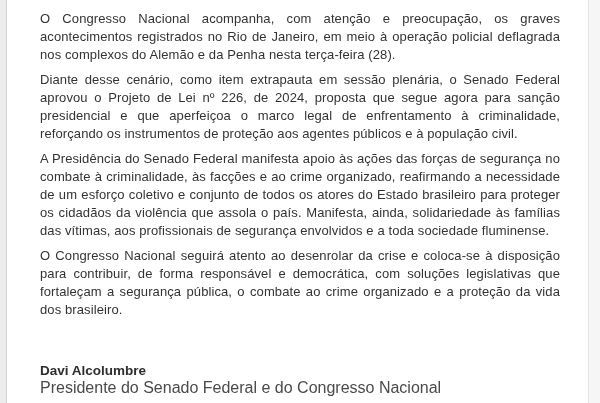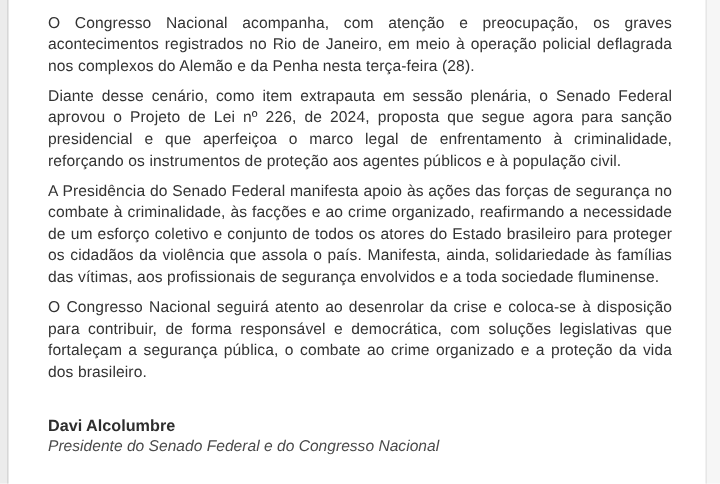--- a/index.html
+++ b/index.html
@@ -33,34 +33,33 @@
     color: #333333;
   }
   .doc p {
     margin: 0 0 7px 0;
     font-size: 13px;
     line-height: 18px;
     text-align: justify;
     letter-spacing: 0.1px;
   }
   .signature {
-    margin-top: 27px;
+    margin-top: 43px;
   }
   .sig-name {
     font-weight: bold;
     font-size: 13.5px;
     line-height: 17px;
     color: #2e2e2e;
   }
   .sig-role {
-    font-size: 13px;
+    font-size: 16px;
     line-height: 14px;
     color: #4a4a4a;
     margin-top: 2px;
-    font-style: italic;
   }
 </style>
 </head>
 <body>
 
 <div class="page-edge-left"></div>
 <div class="page-edge-right"></div>
 
 <div class="doc">
   <p>O Congresso Nacional acompanha, com atenção e preocupação, os graves acontecimentos registrados no Rio de Janeiro, em meio à operação policial deflagrada nos complexos do Alemão e da Penha nesta terça-feira (28).</p>

